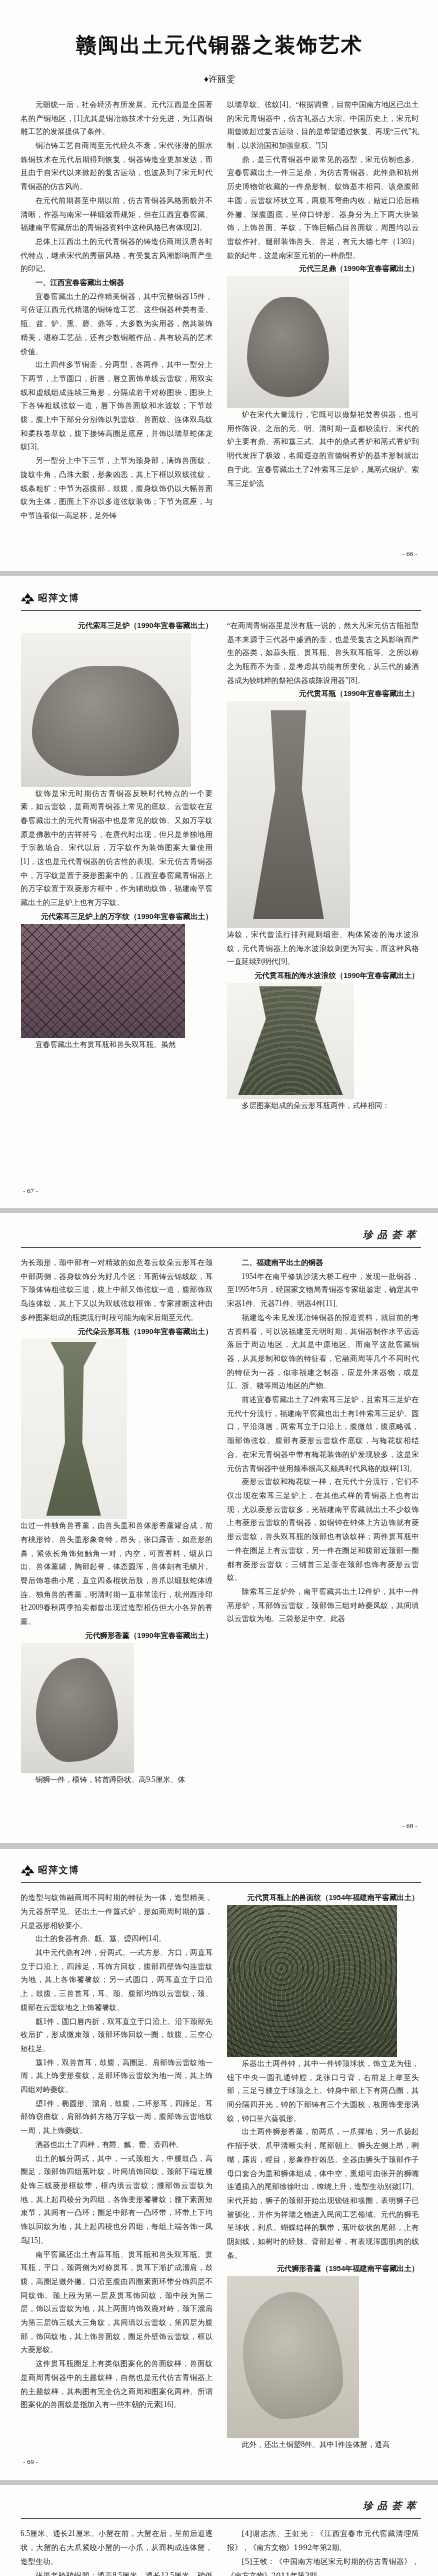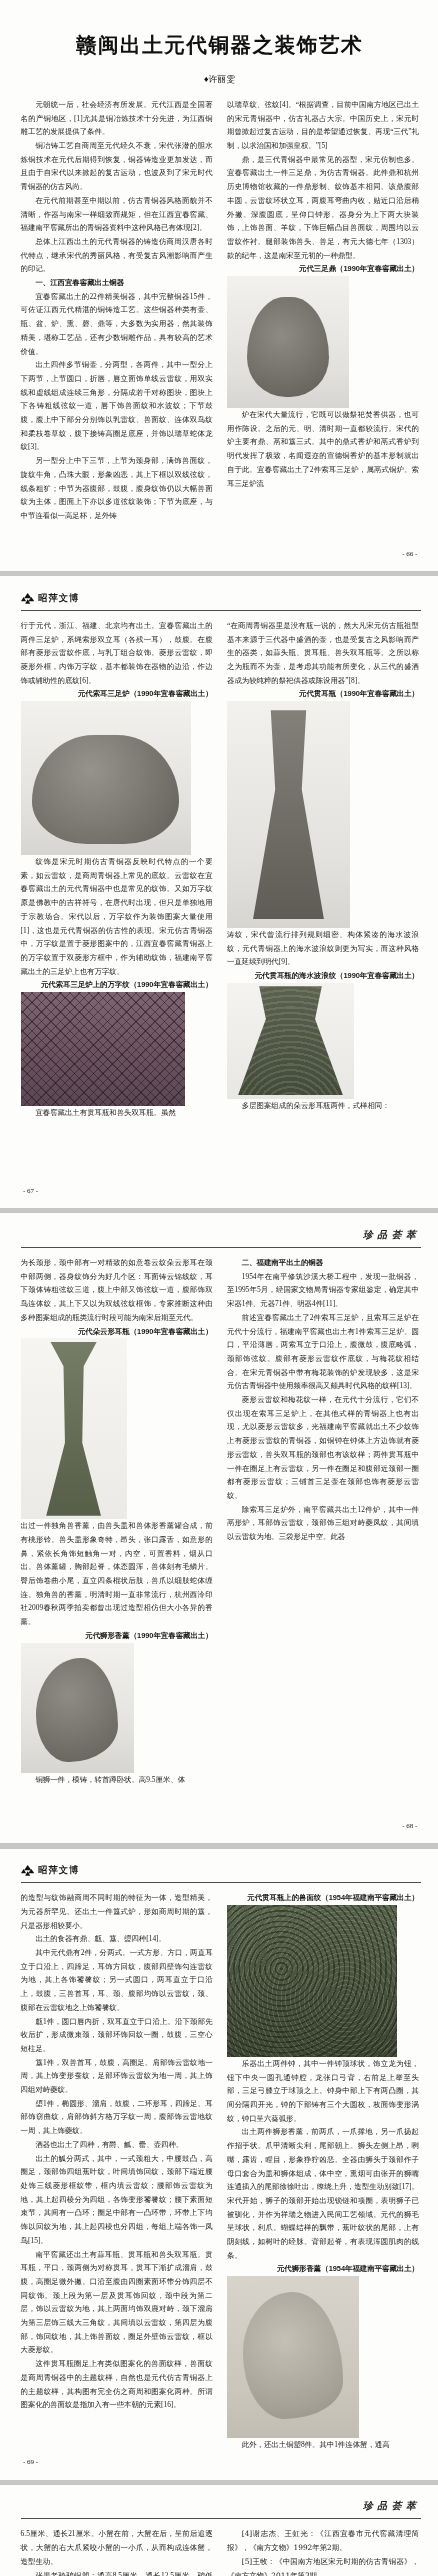--- a/index.html
+++ b/index.html
@@ -111,21 +111,20 @@
           <polygon points="13,0 20,10 6,10" fill="#111"></polygon>
           <polygon points="5,8 10,16 0,16" fill="#111"></polygon>
           <polygon points="20,8 26,16 14,16" fill="#111"></polygon>
           <polygon points="13,12 18,21 8,21" fill="#111"></polygon>
         </svg>
     </span>
     <span class="head-label">昭萍文博</span>
   </div>
   <div class="cols">
     <div class="col">
-        <div class="cont">行于元代，浙江、福建、北京均有出土。宜春窖藏出土的两件三足炉，系绳索形双立耳（各残一耳），鼓腹。在腹部有菱形云雷纹作底，与乳丁组合纹饰。菱形云雷纹，即菱形外框，内饰万字纹，基本都装饰在器物的边沿，作边饰或辅助性的底纹[6]。</div>
         <div class="caption">元代索耳三足炉（1990年宜春窖藏出土）</div>
         <div class="ph ph-bwlight ph-lu" style="width: 170px; height: 154px;"></div>
         <div class="para">纹饰是宋元时期仿古青铜器反映时代特点的一个要素，如云雷纹，是商周青铜器上常见的底纹。云雷纹在宜春窖藏出土的元代青铜器中也是常见的纹饰。又如万字纹原是佛教中的吉祥符号，在唐代时出现，但只是单独地用于宗教场合。宋代以后，万字纹作为装饰图案大量使用[1]，这也是元代青铜器的仿古性的表现。宋元仿古青铜器中，万字纹是置于菱形图案中的，江西宜春窖藏青铜器上的万字纹置于双菱形方框中，作为辅助纹饰，福建南平窖藏出土的三足炉上也有万字纹。</div>
         <div class="caption">元代索耳三足炉上的万字纹（1990年宜春窖藏出土）</div>
         <div class="ph ph-wan" style="width: 164px; height: 114px;"></div>
         <div class="para">宜春窖藏出土有贯耳瓶和兽头双耳瓶。虽然</div>
       </div>
     <div class="col">
         <div class="cont">“在商周青铜器里是没有瓶一说的，然大凡宋元仿古瓶祖型基本来源于三代器中盛酒的壶，也是受复古之风影响而产生的器类，如蒜头瓶、贯耳瓶、兽头双耳瓶等。之所以称之为瓶而不为壶，是考虑其功能有所变化，从三代的盛酒器成为较纯粹的祭祀供器或陈设用器”[8]。</div>
         <div class="caption">元代贯耳瓶（1990年宜春窖藏出土）</div>
@@ -151,20 +150,21 @@
         <div class="caption">元代朵云形耳瓶（1990年宜春窖藏出土）</div>
         <div class="ph ph-yun" style="width: 106px; height: 181px;"></div>
         <div class="cont">出过一件独角兽香薰，由兽头盖和兽体形香薰罐合成，前有桃形铃。兽头盖形象奇特，昂头，张口露舌，如意形的鼻，紧依长角饰短触角一对，内空，可置香料，烟从口出。兽体薰罐，胸部起脊，体态圆浑，兽体刻有毛鳞片。臀后饰卷曲小尾，直立四条棍状后肢，兽爪以细肢蛇体缠连。独角兽的香薰，明清时期一直非常流行，杭州西泠印社2009春秋两季拍卖都曾出现过造型相仿但大小各异的香薰。</div>
         <div class="caption">元代狮形香薰（1990年宜春窖藏出土）</div>
         <div class="ph ph-bwlight ph-shi" style="width: 113px; height: 130px;"></div>
         <div class="para">铜狮一件，模铸，转首蹲卧状。高9.5厘米、体</div>
       </div>
     <div class="col">
         <div class="heading">二、福建南平出土的铜器</div>
         <div class="para">1954年在南平修筑沙溪大桥工程中，发现一批铜器，至1995年5月，经国家文物局青铜器专家组鉴定，确定其中宋器1件、元器71件、明器4件[11]。</div>
+        <div class="para">福建迄今未见发现冶铸铜器的报道资料，就目前的考古资料看，可以说福建至元明时期，其铜器制作水平远远落后于周边地区，尤其是中原地区。而南平这批窖藏铜器，从其形制和纹饰的特征看，它融商周等几个不同时代的特征为一器，似非福建之制器，应是外来器物，或是江、浙、赣等周边地区的产物。</div>
         <div class="para">前述宜春窖藏出土了2件索耳三足炉，且索耳三足炉在元代十分流行，福建南平窖藏也出土有1件索耳三足炉。圆口，平沿薄唇，两索耳立于口沿上，腹微鼓，腹底略弧，颈部饰弦纹。腹部有菱形云雷纹作底纹，与梅花纹相结合。在宋元青铜器中带有梅花装饰的炉发现较多，这是宋元仿古青铜器中使用频率很高又颇具时代风格的纹样[13]。</div>
         <div class="para">菱形云雷纹和梅花纹一样，在元代十分流行，它们不仅出现在索耳三足炉上，在其他式样的青铜器上也有出现，尤以菱形云雷纹多，光福建南平窖藏就出土不少纹饰上有菱形云雷纹的青铜器，如铜钟在钟体上方边饰就有菱形云雷纹，兽头双耳瓶的颈部也有该纹样；两件贯耳瓶中一件在圈足上有云雷纹，另一件在圈足和腹部近颈部一圈都有菱形云雷纹；三铺首三足壶在颈部也饰有菱形云雷纹。</div>
         <div class="para">除索耳三足炉外，南平窖藏共出土12件炉，其中一件鬲形炉，耳部饰云雷纹，颈部饰三组对峙夔凤纹，其间填以云雷纹为地。三袋形足中空。此器</div>
       </div>
   </div>
   <div class="pg-footer f-right">- 68 -</div>
 </section>
 
 <div class="page-gap"></div>
 

